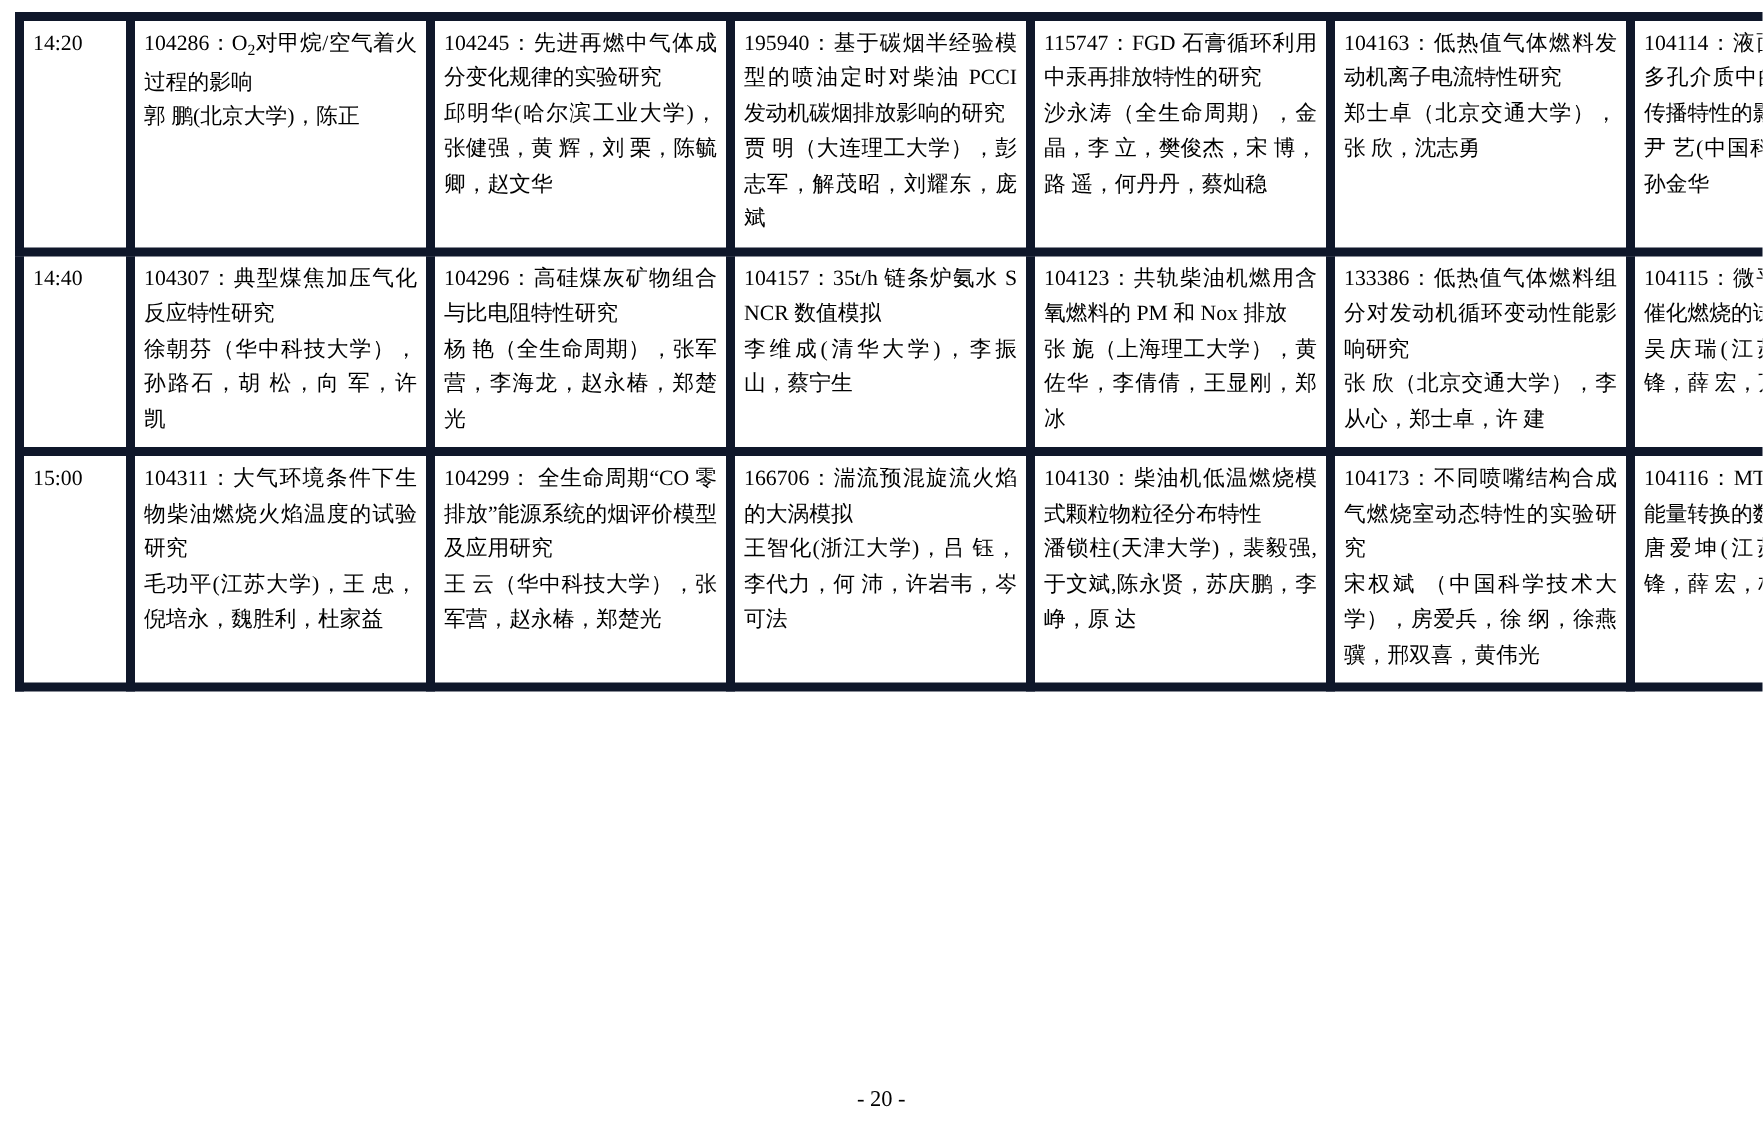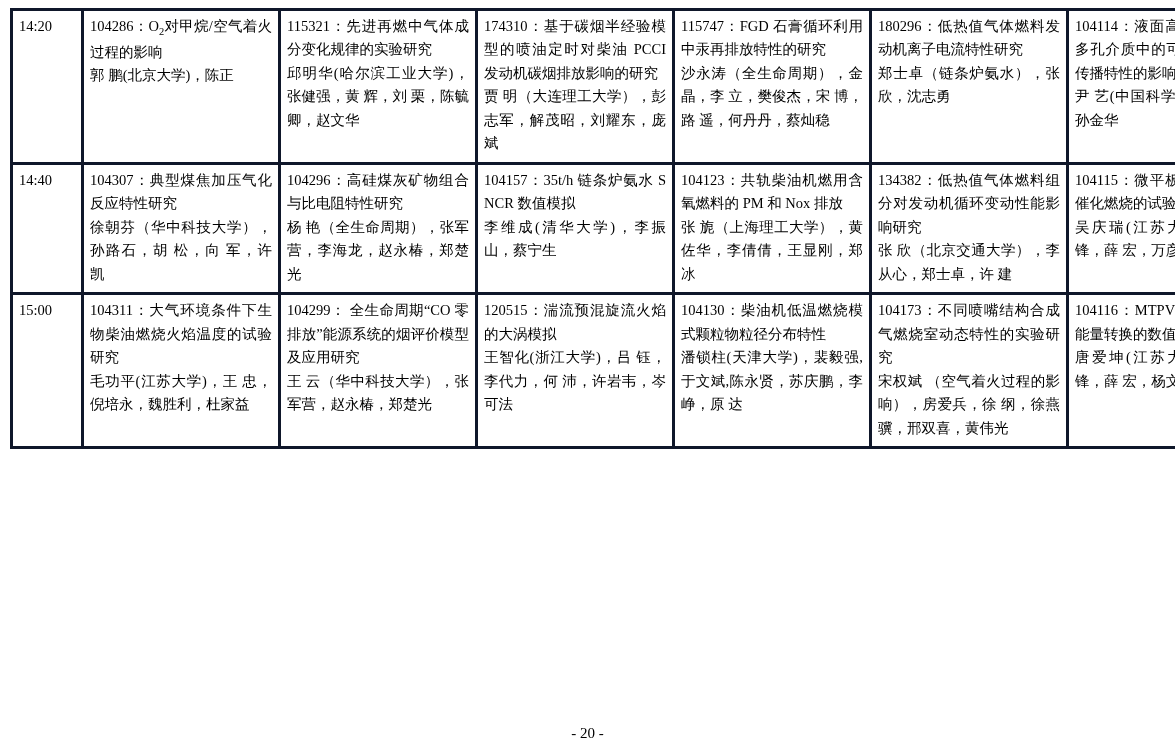--- a/index.html
+++ b/index.html
@@ -22,21 +22,21 @@
     box-sizing: border-box;
     padding: 8px 10px 0 10px;
   }
   table.schedule {
     border-collapse: collapse;
     table-layout: fixed;
     width: 1153px;
     margin: 0 auto;
   }
   table.schedule td {
-    border: 3px solid #0f172a;
+    border: 6px solid #0f172a;
     vertical-align: top;
     padding: 4px 6px 6px 6px;
     font-size: 14.5px;
     line-height: 1.62;
     word-break: break-all;
     font-family: Liberation Serif, serif;
   }
   td.time-cell {
     width: 56px;
     text-align: left;
@@ -76,34 +76,34 @@
   <table class="schedule">
     <tbody>
 
       <tr>
         <td class="time-cell">14:20</td>
         <td class="session-cell">
           <span class="title-line">104286：O<span class="sub">2</span>对甲烷/空气着火过程的影响</span>
           <span class="authors-line">郭 鹏(北京大学)，陈正</span>
         </td>
         <td class="session-cell">
-          <span class="title-line">115321：先进再燃中气体成分变化规律的实验研究</span>
+          <span class="title-line">104245：先进再燃中气体成分变化规律的实验研究</span>
           <span class="authors-line">邱明华(哈尔滨工业大学)，张健强，黄 辉，刘 栗，陈毓卿，赵文华</span>
         </td>
         <td class="session-cell">
-          <span class="title-line">174310：基于碳烟半经验模型的喷油定时对柴油 PCCI 发动机碳烟排放影响的研究</span>
+          <span class="title-line">195940：基于碳烟半经验模型的喷油定时对柴油 PCCI 发动机碳烟排放影响的研究</span>
           <span class="authors-line">贾 明（大连理工大学），彭志军，解茂昭，刘耀东，庞 斌</span>
         </td>
         <td class="session-cell">
           <span class="title-line">115747：FGD 石膏循环利用中汞再排放特性的研究</span>
           <span class="authors-line">沙永涛（全生命周期），金 晶，李 立，樊俊杰，宋 博，路 遥，何丹丹，蔡灿稳</span>
         </td>
         <td class="session-cell">
-          <span class="title-line">180296：低热值气体燃料发动机离子电流特性研究</span>
-          <span class="authors-line">郑士卓（链条炉氨水），张 欣，沈志勇</span>
+          <span class="title-line">104163：低热值气体燃料发动机离子电流特性研究</span>
+          <span class="authors-line">郑士卓（北京交通大学），张 欣，沈志勇</span>
         </td>
         <td class="session-cell">
           <span class="title-line">104114：液面高度对浸没在多孔介质中的可燃液体火焰传播特性的影响</span>
           <span class="authors-line">尹 艺(中国科学技术大学)，孙金华</span>
         </td>
       </tr>
 
       <tr>
         <td class="time-cell">14:40</td>
         <td class="session-cell">
@@ -116,50 +116,50 @@
         </td>
         <td class="session-cell">
           <span class="title-line">104157：35t/h 链条炉氨水 SNCR 数值模拟</span>
           <span class="authors-line">李维成(清华大学)，李振山，蔡宁生</span>
         </td>
         <td class="session-cell">
           <span class="title-line">104123：共轨柴油机燃用含氧燃料的 PM 和 Nox 排放</span>
           <span class="authors-line">张 旎（上海理工大学），黄佐华，李倩倩，王显刚，郑 冰</span>
         </td>
         <td class="session-cell">
-          <span class="title-line">134382：低热值气体燃料组分对发动机循环变动性能影响研究</span>
+          <span class="title-line">133386：低热值气体燃料组分对发动机循环变动性能影响研究</span>
           <span class="authors-line">张 欣（北京交通大学），李从心，郑士卓，许 建</span>
         </td>
         <td class="session-cell">
           <span class="title-line">104115：微平板式燃烧室内催化燃烧的试验研究</span>
           <span class="authors-line">吴庆瑞(江苏大学)，潘剑锋，薛 宏，万彦辉，周 俊</span>
         </td>
       </tr>
 
       <tr>
         <td class="time-cell">15:00</td>
         <td class="session-cell">
           <span class="title-line">104311：大气环境条件下生物柴油燃烧火焰温度的试验研究</span>
           <span class="authors-line">毛功平(江苏大学)，王 忠，倪培永，魏胜利，杜家益</span>
         </td>
         <td class="session-cell">
           <span class="title-line">104299： 全生命周期“CO 零排放”能源系统的烟评价模型及应用研究</span>
           <span class="authors-line">王 云（华中科技大学），张军营，赵永椿，郑楚光</span>
         </td>
         <td class="session-cell">
-          <span class="title-line">120515：湍流预混旋流火焰的大涡模拟</span>
+          <span class="title-line">166706：湍流预混旋流火焰的大涡模拟</span>
           <span class="authors-line">王智化(浙江大学)，吕 钰，李代力，何 沛，许岩韦，岑可法</span>
         </td>
         <td class="session-cell">
           <span class="title-line">104130：柴油机低温燃烧模式颗粒物粒径分布特性</span>
           <span class="authors-line">潘锁柱(天津大学)，裴毅强,于文斌,陈永贤，苏庆鹏，李 峥，原 达</span>
         </td>
         <td class="session-cell">
           <span class="title-line">104173：不同喷嘴结构合成气燃烧室动态特性的实验研究</span>
-          <span class="authors-line">宋权斌 （空气着火过程的影响），房爱兵，徐 纲，徐燕骥，邢双喜，黄伟光</span>
+          <span class="authors-line">宋权斌 （中国科学技术大学），房爱兵，徐 纲，徐燕骥，邢双喜，黄伟光</span>
         </td>
         <td class="session-cell">
           <span class="title-line">104116：MTPV 系统中光电能量转换的数值分析</span>
           <span class="authors-line">唐爱坤(江苏大学)，潘剑锋，薛 宏，杨文明，邵 霞</span>
         </td>
       </tr>
 
     </tbody>
   </table>
 

